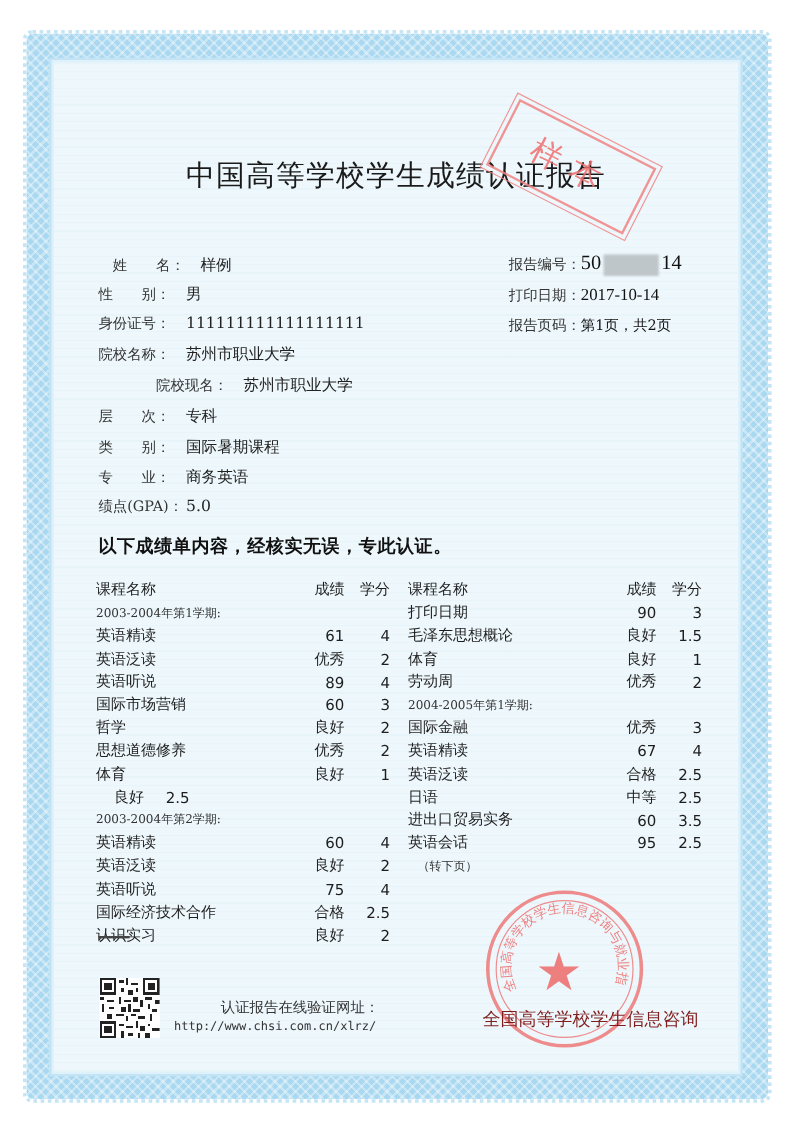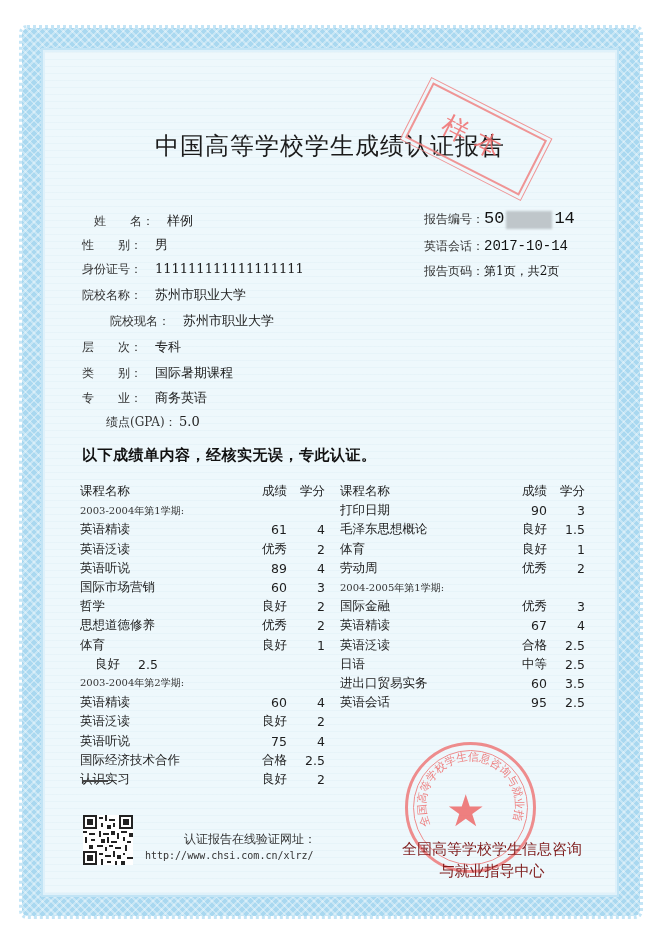--- a/index.html
+++ b/index.html
@@ -21,21 +21,21 @@
   .title { position:absolute; left:0; top:130px; width:660px; text-align:center;
            font-size:24px; letter-spacing:1px; color:#1a1a1a; }
   .stamp-sample { position:absolute; left:412px; top:108px; width:124px; height:58px;
            transform:rotate(27deg); border:2px solid #f08484; outline:1px solid #f08484; outline-offset:3px;
            color:#f06e6e; font-size:26px; display:flex; align-items:center; justify-content:center;
            letter-spacing:10px; opacity:0.85; font-family:"DejaVu Serif", serif; }
   .info { position:absolute; font-size:13px; color:#222; }
   .info .lbl { display:inline-block; width:73px; font-family:"DejaVu Serif", serif; font-size:12px; color:#333; }
   .info .val { font-family:"DejaVu Serif", serif; }
   .info-r { position:absolute; font-size:12px; color:#333; font-family:"DejaVu Serif", serif; }
-  .info-r .val { font-family:Liberation Mono, monospace; font-size:14px; color:#111; }
+  .info-r .val { font-family:Liberation Serif, serif; font-size:14px; color:#111; }
   .info-r .val.small { font-family:"DejaVu Serif", serif; font-size:12px; }
   .blur { display:inline-block; width:46px; height:18px; background:#bfc6ca; vertical-align:middle; margin:0 2px; filter:blur(1px); }
   .decl { position:absolute; left:82px; top:446px; font-size:15px; color:#111; font-weight:bold; letter-spacing:0.5px; }
   .table { position:absolute; top:482px; width:245px; font-size:12.5px; }
   .table .row { height:19.2px; display:flex; align-items:center; }
   .table .name { flex:1; }
   .table .score { width:40px; text-align:right; }
   .table .credit { width:38px; text-align:right; }
   .table .sem { font-size:10px; color:#333; font-family:"DejaVu Serif", serif; }
   .table .note { font-size:10px; color:#333; padding-left:8px; font-family:"DejaVu Serif", serif; }
@@ -63,41 +63,41 @@
 </div>
 <div class="info" style="left:82px; top:236px;">
   <span class="lbl">性　　别：</span><span class="val">男</span>
 </div>
 <div class="info" style="left:82px; top:261px;">
   <span class="lbl">身份证号：</span><span class="val">111111111111111111</span>
 </div>
 <div class="info" style="left:82px; top:286px;">
   <span class="lbl">院校名称：</span><span class="val">苏州市职业大学</span>
 </div>
-<div class="info" style="left:74px; top:312px;padding-left:36px;">
+<div class="info" style="left:94px; top:312px;padding-left:36px;">
   <span class="lbl">院校现名：</span><span class="val">苏州市职业大学</span>
 </div>
 <div class="info" style="left:82px; top:338px;">
   <span class="lbl">层　　次：</span><span class="val">专科</span>
 </div>
 <div class="info" style="left:82px; top:364px;">
   <span class="lbl">类　　别：</span><span class="val">国际暑期课程</span>
 </div>
 <div class="info" style="left:82px; top:389px;">
   <span class="lbl">专　　业：</span><span class="val">商务英语</span>
 </div>
-<div class="info" style="left:82px; top:414px;margin-left:24px;">
+<div class="info" style="left:82px; top:414px;">
   <span class="lbl">绩点(GPA)：</span><span class="val">5.0</span>
 </div>
 
 <div class="info-r" style="left:424px; top:209px;">
   <span>报告编号：</span><span class="val" style="font-size:17px">50</span><span class="blur"></span><span class="val" style="font-size:17px">14</span>
 </div>
 <div class="info-r" style="left:424px; top:238px;">
-  <span>英语会话：</span><span class="val">2017-10-14</span>
+  <span>打印日期：</span><span class="val">2017-10-14</span>
 </div>
 <div class="info-r" style="left:424px; top:263px;">
   <span>报告页码：</span><span class="val small">第1页，共2页</span>
 </div>
 
 <div class="decl">以下成绩单内容，经核实无误，专此认证。</div>
 
 <div class="table" id="left-table" style="left:80px;">
   <div class="row">
     <span class="name">课程名称</span>
@@ -227,20 +227,23 @@
     </div>
     <div class="row">
       <span class="name">进出口贸易实务</span>
       <span class="score">60</span>
       <span class="credit">3.5</span>
     </div>
     <div class="row">
       <span class="name">英语会话</span>
       <span class="score">95</span>
       <span class="credit">2.5</span>
+    </div>
+    <div class="row">
+      <span class="note">（转下页）</span>
     </div>
   </div>
 
 <div class="rule"></div>
 
 <svg class="qr" viewBox="0 0 25 25" shape-rendering="crispEdges">
   <rect width="25" height="25" fill="#fff"></rect>
   <g fill="#222">
     <rect x="0" y="0" width="7" height="7"></rect>
       <rect x="1" y="1" width="5" height="5" fill="#fff"></rect>
@@ -298,14 +301,13 @@
     <defs>
         <path id="sealArc" d="M 22 80 A 45 45 0 1 1 103 80"></path>
       </defs>
     <circle cx="62.5" cy="62.5" r="57" fill="none" stroke="#ee7a7a" stroke-width="1"></circle>
     <text font-size="11" fill="#ee6a6a" font-family="DejaVu Sans, sans-serif"><textPath href="#sealArc" id="seal-tp">全国高等学校学生信息咨询与就业指导中心</textPath></text>
   </svg>
   <div class="seal-star">★</div>
 </div>
 <div class="issuer">
   <div>全国高等学校学生信息咨询</div>
-  <div>与就业指导中心</div>
 </div>
 
 </body></html>

